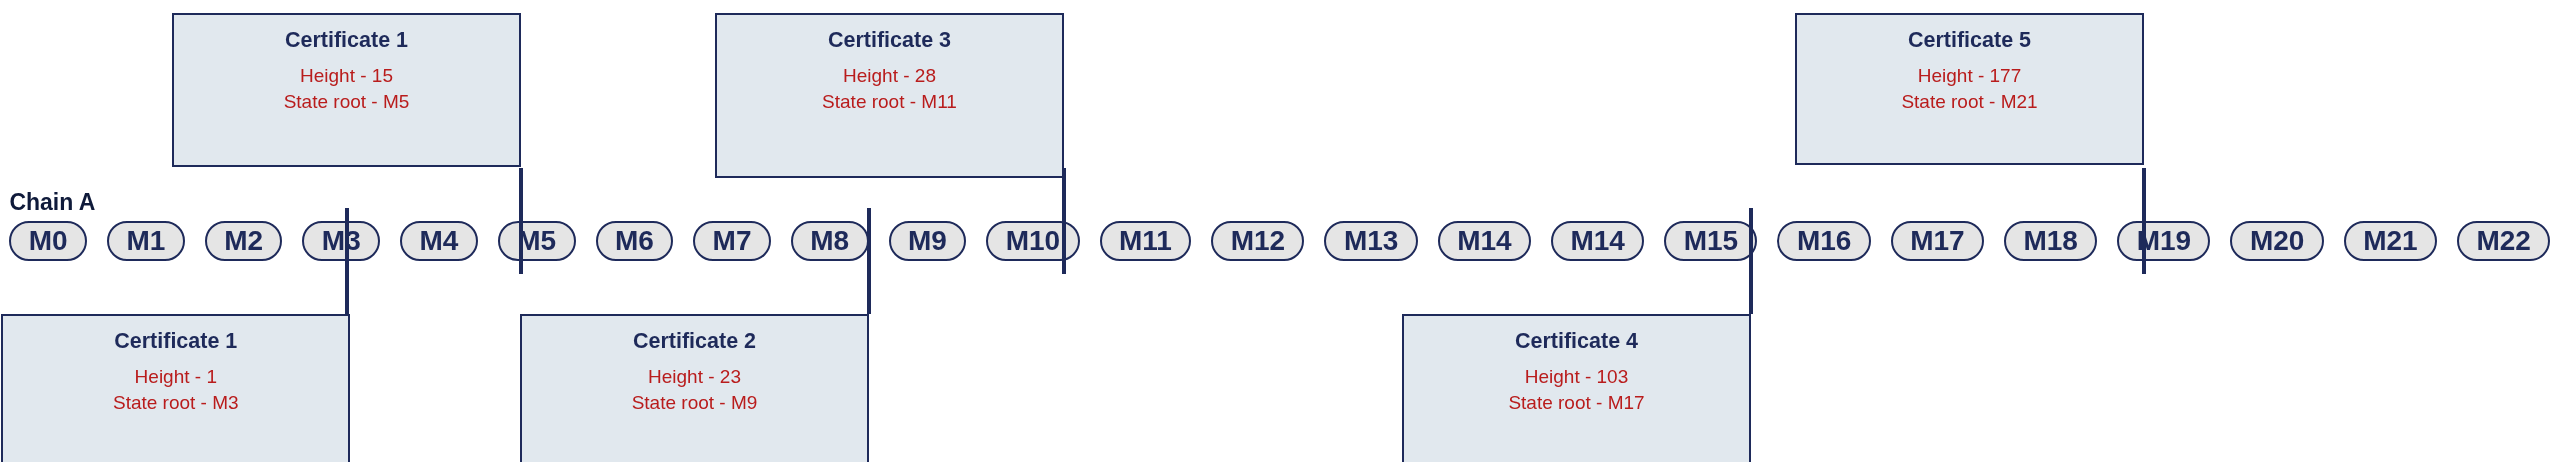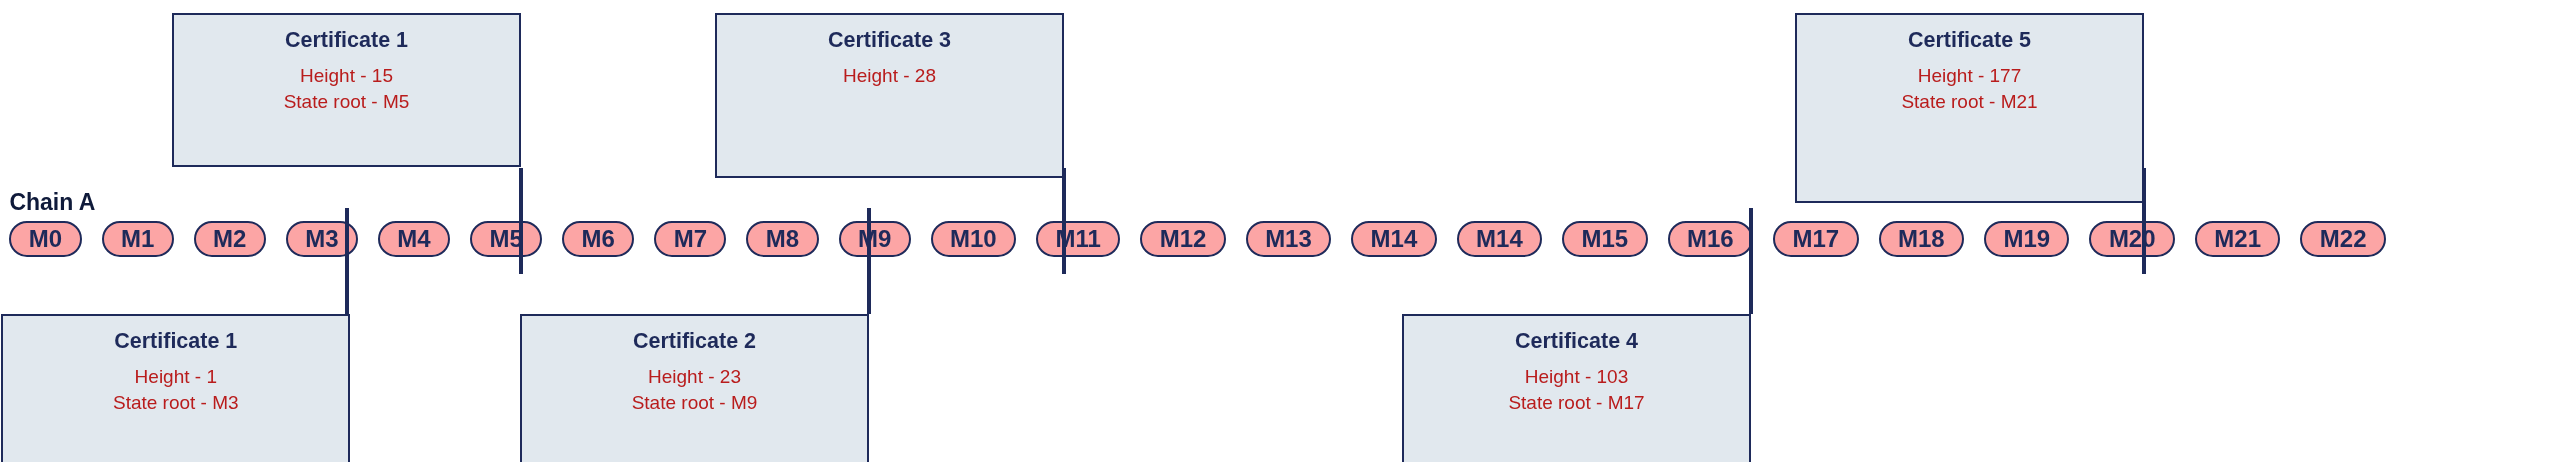--- a/index.html
+++ b/index.html
@@ -31,26 +31,26 @@
       position: absolute;
       left: 9.4px;
       top: 221px;
       height: 39px;
       white-space: nowrap;
     }
     .pill {
       display: inline-block;
       vertical-align: middle;
       margin-right: 20px;
-      background: #fca5a5;
+      background: #e5e5e5;
       border: 2px solid #1e2a5a;
       border-radius: 670px;
       color: #1e2a5a;
       font-weight: 700;
-      font-size: 24px;
+      font-size: 28px;
       padding: 4px 17.4px;
       line-height: 1;
     }
     .cert {
       position: absolute;
       background: #e1e8ee;
       border: 2px solid #1e2a5a;
       text-align: center;
       padding-top: 13px;
     }
@@ -92,27 +92,28 @@
         <div class="line">State root - M5</div>
       </div>
       <div class="cert" style="width: 349px; height: 154px; left: 520px; top: 314px;">
         <div class="title">Certificate 2</div>
         <div class="line">Height - 23</div>
         <div class="line">State root - M9</div>
       </div>
       <div class="cert" style="width: 349px; height: 165px; left: 715px; top: 13.4px;">
         <div class="title">Certificate 3</div>
         <div class="line">Height - 28</div>
+        <div class="line">State root - M11</div>
       </div>
       <div class="cert" style="width: 349px; height: 154px; left: 1402px; top: 314px;">
         <div class="title">Certificate 4</div>
         <div class="line">Height - 103</div>
         <div class="line">State root - M17</div>
       </div>
-      <div class="cert" style="width: 349px; height: 190px; left: 1795px; top: 13.4px;">
+      <div class="cert" style="width: 349px; height: 152px; left: 1795px; top: 13.4px;">
         <div class="title">Certificate 5</div>
         <div class="line">Height - 177</div>
         <div class="line">State root - M21</div>
       </div>
     </div>
   <div id="connectors-layer">
       <div class="connector" style="left: 345px; top: 208px; height: 106px;"></div>
       <div class="connector" style="left: 519px; top: 168px; height: 106px;"></div>
       <div class="connector" style="left: 867px; top: 208px; height: 106px;"></div>
       <div class="connector" style="left: 1062px; top: 168px; height: 106px;"></div>

